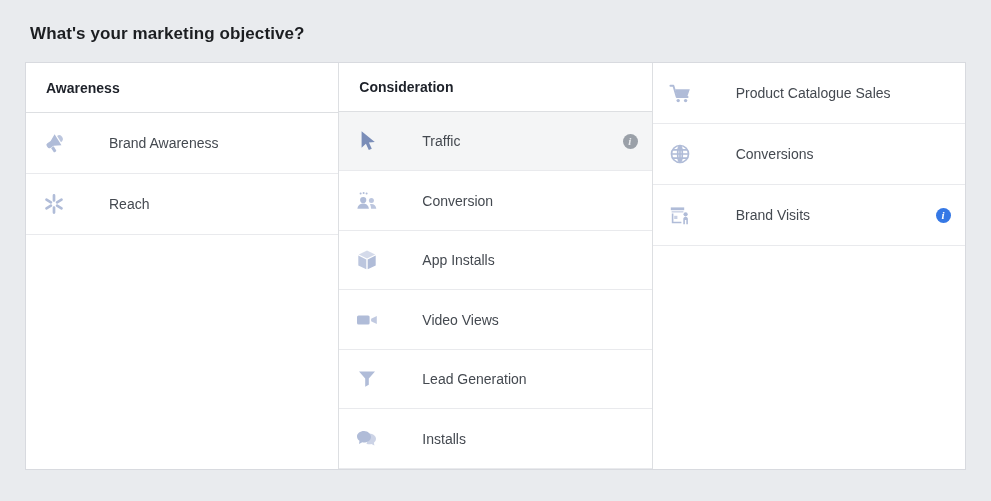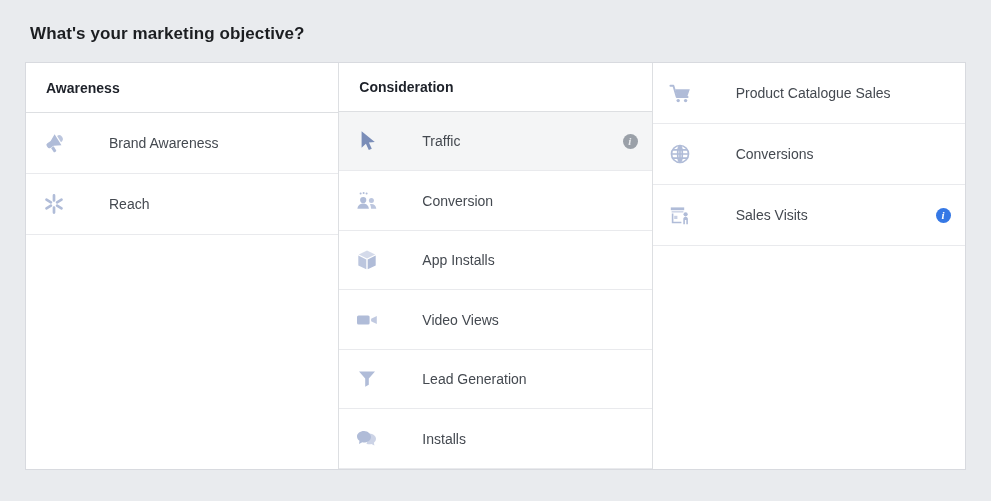--- a/index.html
+++ b/index.html
@@ -227,17 +227,17 @@
         <span class="icon">
           <svg viewBox="0 0 24 24" width="24" height="24" fill="currentColor">
             <path d="M2.8 4.4h13.4v2.8H2.8z"></path>
             <path d="M3.6 8h11.8v1.6H3.6z" opacity=".6"></path>
             <path fill="none" stroke="currentColor" stroke-width="1.6" d="M4.6 10.6v8.9h8.8"></path>
             <path d="M6.2 12.8h3.2v3.2H6.2z" opacity=".7"></path>
             <circle cx="17.6" cy="11.3" r="2.1"></circle>
             <path d="M15.3 21.2v-5.1c0-1.4 1-2.3 2.3-2.3s2.3.9 2.3 2.3v5.1h-1.6v-4.3h-1.4v4.3z"></path>
           </svg>
         </span>
-        <span class="label">Sales Visits</span>
+        <span class="label">Brand Visits</span>
         <span class="info info-blue">i</span>
       </div>
     </div>
   </div>
 
 </body></html>

